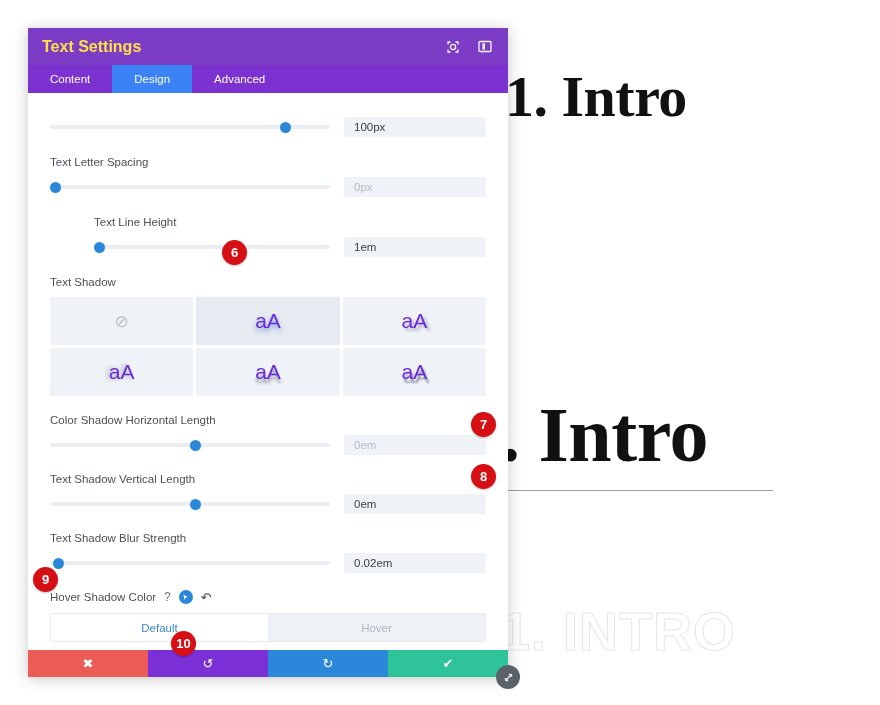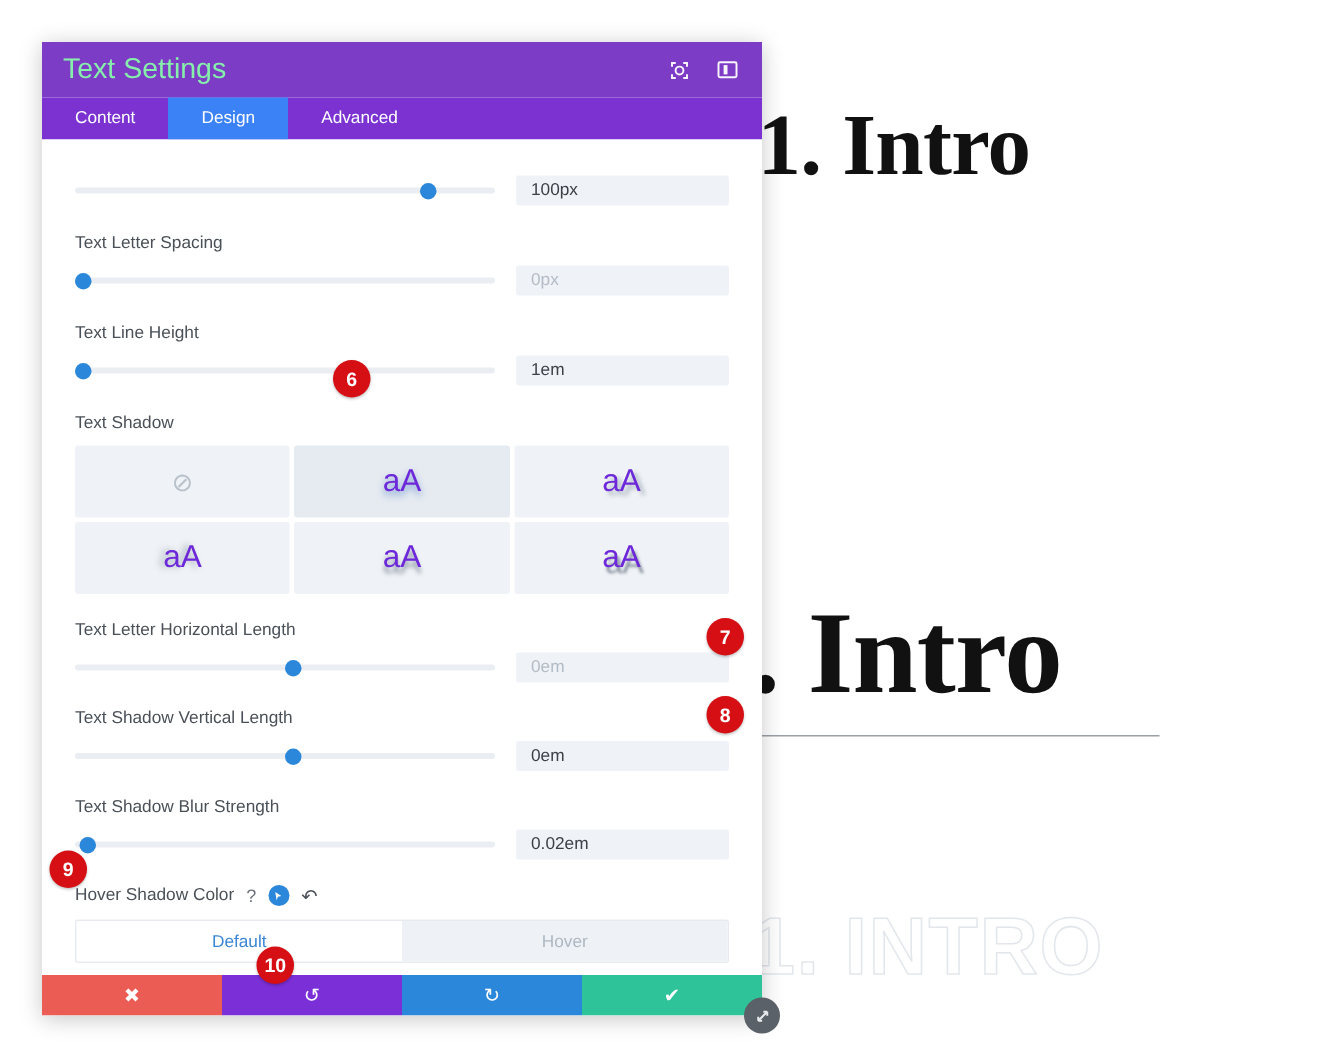--- a/index.html
+++ b/index.html
@@ -33,21 +33,21 @@
   #panel{
     position:absolute;left:28px;top:28px;width:480px;height:649px;
     background:#ffffff;
     box-shadow:0 2px 14px rgba(0,0,0,.22);
     overflow:hidden;
   }
   #panel-header{
     height:37px;background:#7d3cc5;
     display:flex;align-items:center;padding:0 14px;
   }
-  #panel-title{color:#86efac;font-size:19px;font-weight:normal;flex:1;}
+  #panel-title{color:#fde047;font-size:16px;font-weight:bold;flex:1;}
   .hdr-icon{
     width:18px;height:18px;margin-left:14px;
     display:flex;align-items:center;justify-content:center;
     cursor:pointer;opacity:.95;
   }
   #panel-tabs{
     height:28px;background:#7b32d1;display:flex;align-items:stretch;
   }
   .tab{
     display:flex;align-items:center;justify-content:center;
@@ -204,21 +204,21 @@
       <div class="field-label">Text Letter Spacing</div>
       <div class="row">
         <div class="slider">
           <div class="track"></div>
           <div class="knob" style="left:0%"></div>
         </div>
         <div class="numbox placeholder">0px</div>
       </div>
     </div>
 
-    <div class="field" style="padding-top:19px;">
+    <div class="field" style="padding-top:19px;margin-left:44px;">
       <div class="field-label">Text Line Height</div>
       <div class="row">
         <div class="slider">
           <div class="track"></div>
           <div class="knob" style="left:0%"></div>
         </div>
         <div class="numbox">1em</div>
       </div>
     </div>
 
@@ -240,21 +240,21 @@
         <div class="shadow-cell">
           <span class="sh-txt sh4">aA</span>
         </div>
         <div class="shadow-cell">
           <span class="sh-txt sh5">aA</span>
         </div>
       </div>
     </div>
 
     <div class="field" style="padding-top:18px;">
-      <div class="field-label">Text Letter Horizontal Length</div>
+      <div class="field-label">Color Shadow Horizontal Length</div>
       <div class="row">
         <div class="slider">
           <div class="track"></div>
           <div class="knob" style="left:50%"></div>
         </div>
         <div class="numbox placeholder">0em</div>
       </div>
     </div>
 
     <div class="field" style="padding-top:18px;">

